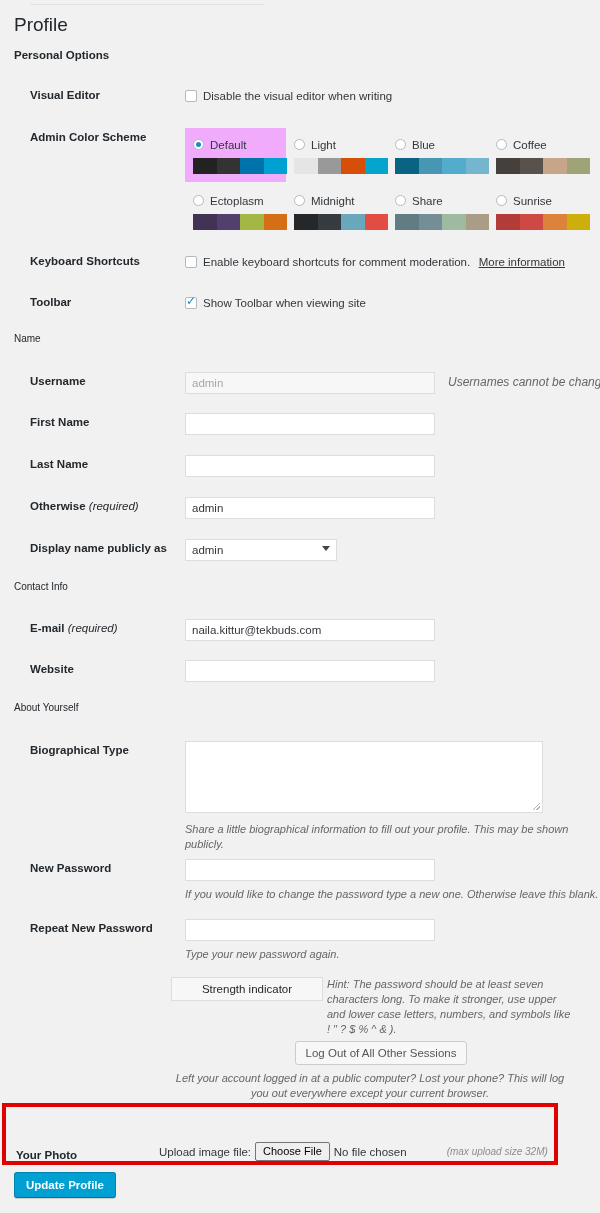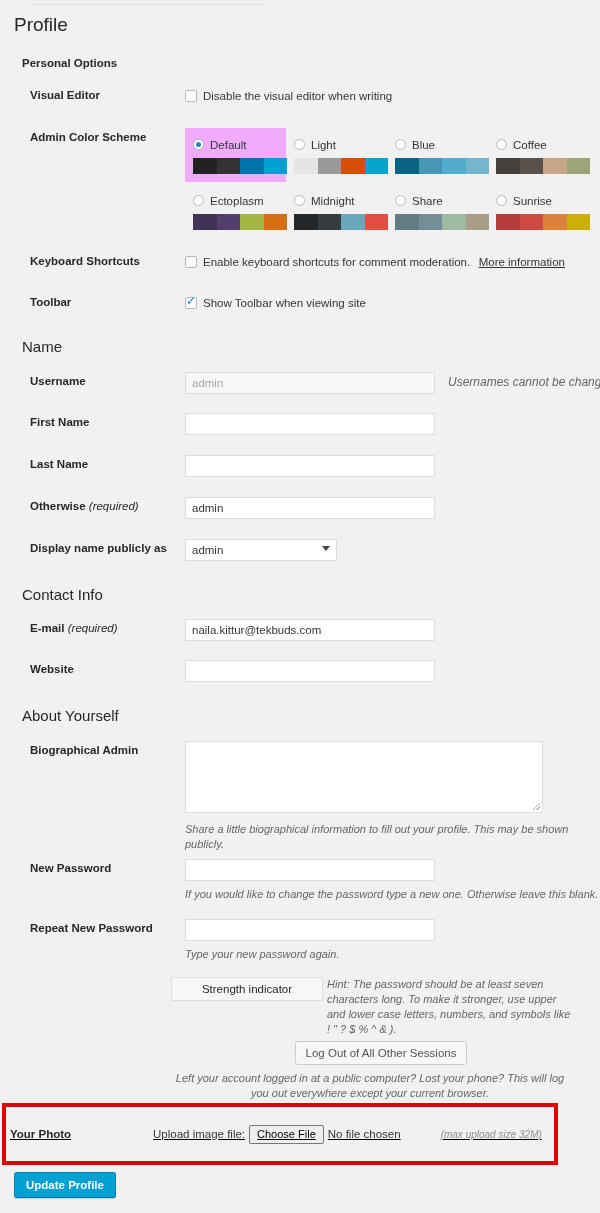--- a/index.html
+++ b/index.html
@@ -16,24 +16,24 @@
     position: absolute; left: 30px; top: 4px;
     width: 235px; height: 1px; background: #e2e2e2;
   }
 
   h1.page-title {
     font-size: 19px; font-weight: 400; color: #23282d;
     margin: 0; padding: 14px 0 0 14px; line-height: 22px;
   }
   h2.section-title {
     font-size: 11.5px; font-weight: bold; color: #23282d;
-    margin: 8px; padding: 0; line-height: 14px;
+    margin: 0; padding: 0; line-height: 14px;
   }
   h2.section-title.big {
-    font-size: 15px; font-weight: 400; color: #23282d;
+    font-size: 10px; font-weight: 400; color: #23282d;
   }
 
   
   .row { display: flex; align-items: flex-start; padding: 0 0 0 14px; margin-left: 16px; }
   .row .th {
     width: 155px; flex: 0 0 155px;
     font-size: 11.5px; font-weight: bold; color: #23282d;
     line-height: 15px; padding-top: 2px;
   }
   .row .th .req {
@@ -129,21 +129,21 @@
     border-radius: 3px; line-height: 16px;
     box-shadow: 0 1px 0 rgba(0,0,0,0.15);
   }
 
   .photo-box {
     position: absolute; left: 2px; top: 1103px;
     width: 556px; height: 62px;
     border: 4px solid #e00000;
     background: #f1f1f1;
   }
-  .photo-inner { display: flex; align-items: center; height: 100%; padding-left: 4px; text-decoration: underline; }
+  .photo-inner { display: flex; align-items: flex-end; height: 100%; padding-left: 10px; }
   .photo-label { width: 143px; flex: 0 0 143px; font-size: 11.5px; font-weight: bold; color: #23282d; }
   .upload-label { font-size: 11.5px; color: #32373c; }
   .choose-file {
     display: inline-block; border: 1px solid #767676; background: #efefef;
     color: #000; font-size: 11px; padding: 1px 7px; line-height: 15px;
     border-radius: 2px; margin: 0 4px;
   }
   .no-file { font-size: 11.5px; color: #32373c; }
   .max-size { font-size: 10px; font-style: italic; color: #8d8d8d; margin-left: 40px; }
 
@@ -323,21 +323,21 @@
     <div class="td">
       <input class="inp" type="text" value="" style="">
     </div>
   </div>
 
   <div class="abs" style="left:14px; top:701px;">
     <h2 class="section-title big">About Yourself</h2>
   </div>
 
   <div class="row abs" style="left:0; top:741px; width:600px;">
-    <div class="th">Biographical Admin</div>
+    <div class="th">Biographical Type</div>
     <div class="td">
       <div class="ta"></div>
       <p class="hint" style="width:410px; margin-top:9px;">Share a little biographical information to fill out your profile. This may be shown publicly.</p>
     </div>
   </div>
 
   <div class="row abs" style="left:0; top:859px; width:600px;">
     <div class="th">New Password</div>
     <div class="td">
       <input class="inp" type="password" style="">

